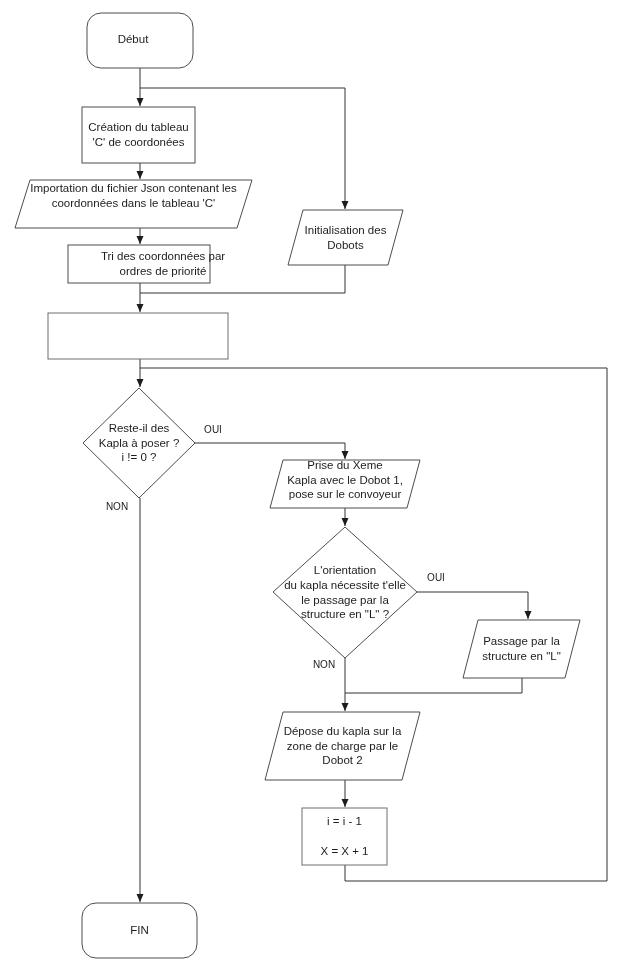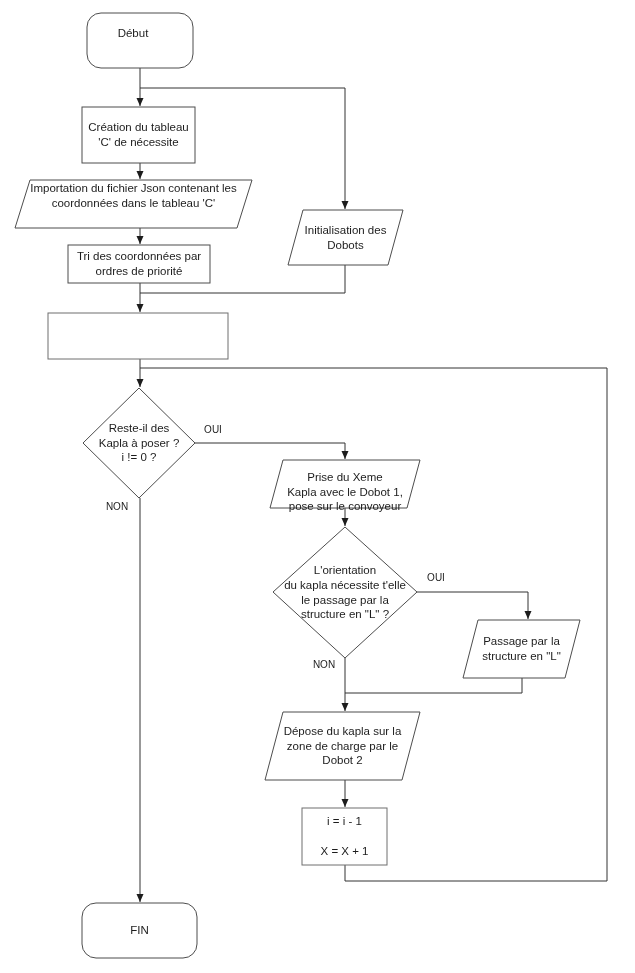--- a/index.html
+++ b/index.html
@@ -87,33 +87,33 @@
     <rect class="shape gray" x="48" y="313" width="180" height="46"></rect>
     <polygon class="shape" points="139,388 195,443 139,498 83,443"></polygon>
     <polygon class="shape" points="283,460 420,460 407,508 270,508"></polygon>
     <polygon class="shape" points="345,527 417,592 345,658 273,592"></polygon>
     <polygon class="shape" points="478,620 580,620 565,678 463,678"></polygon>
     <polygon class="shape" points="283,712 420,712 402,780 265,780"></polygon>
     <rect class="shape gray" x="302" y="808" width="85" height="57"></rect>
     <rect class="shape" x="82" y="903" width="115" height="55" rx="14"></rect>
   </svg>
 
-  <div class="label" style="left:87px;  top:6px;  width:92px; height:55px;">Début</div>
+  <div class="label" style="left:87px;  top:12px;  width:92px; height:55px;">Début</div>
   <div class="label" style="left:82px;  top:107px; width:113px; height:56px;">Création du tableau
-'C' de nécessite</div>
+'C' de coordonées</div>
   <div class="label" style="left:15px;  top:180px; width:237px; height:32px;">Importation du fichier Json contenant les
 coordonnées dans le tableau 'C'</div>
-  <div class="label" style="left:68px;  top:245px; width:142px; height:38px;">Tri des coordonnées par
+  <div class="label" style="left:68px;  top:245px; width:142px; height:38px;padding-left:24px;">Tri des coordonnées par
 ordres de priorité</div>
   <div class="label" style="left:288px; top:210px; width:115px; height:55px;">Initialisation des
 Dobots</div>
   <div class="label" style="left:83px;  top:388px; width:112px; height:110px;text-align:center;">Reste-il des
 Kapla à poser ?
 i != 0 ?</div>
-  <div class="label" style="left:270px; top:460px; width:150px; height:64px;">Prise du Xeme
+  <div class="label" style="left:270px; top:448px; width:150px; height:64px;">Prise du Xeme
 Kapla avec le Dobot 1,
 pose sur le convoyeur</div>
   <div class="label" style="left:270px; top:527px; width:150px; height:131px;">L'orientation
 du kapla nécessite t'elle
 le passage par la
 structure en "L" ?</div>
   <div class="label" style="left:463px; top:620px; width:117px; height:58px;">Passage par la
 structure en "L"</div>
   <div class="label" style="left:265px; top:712px; width:155px; height:68px;">Dépose du kapla sur la
 zone de charge par le

